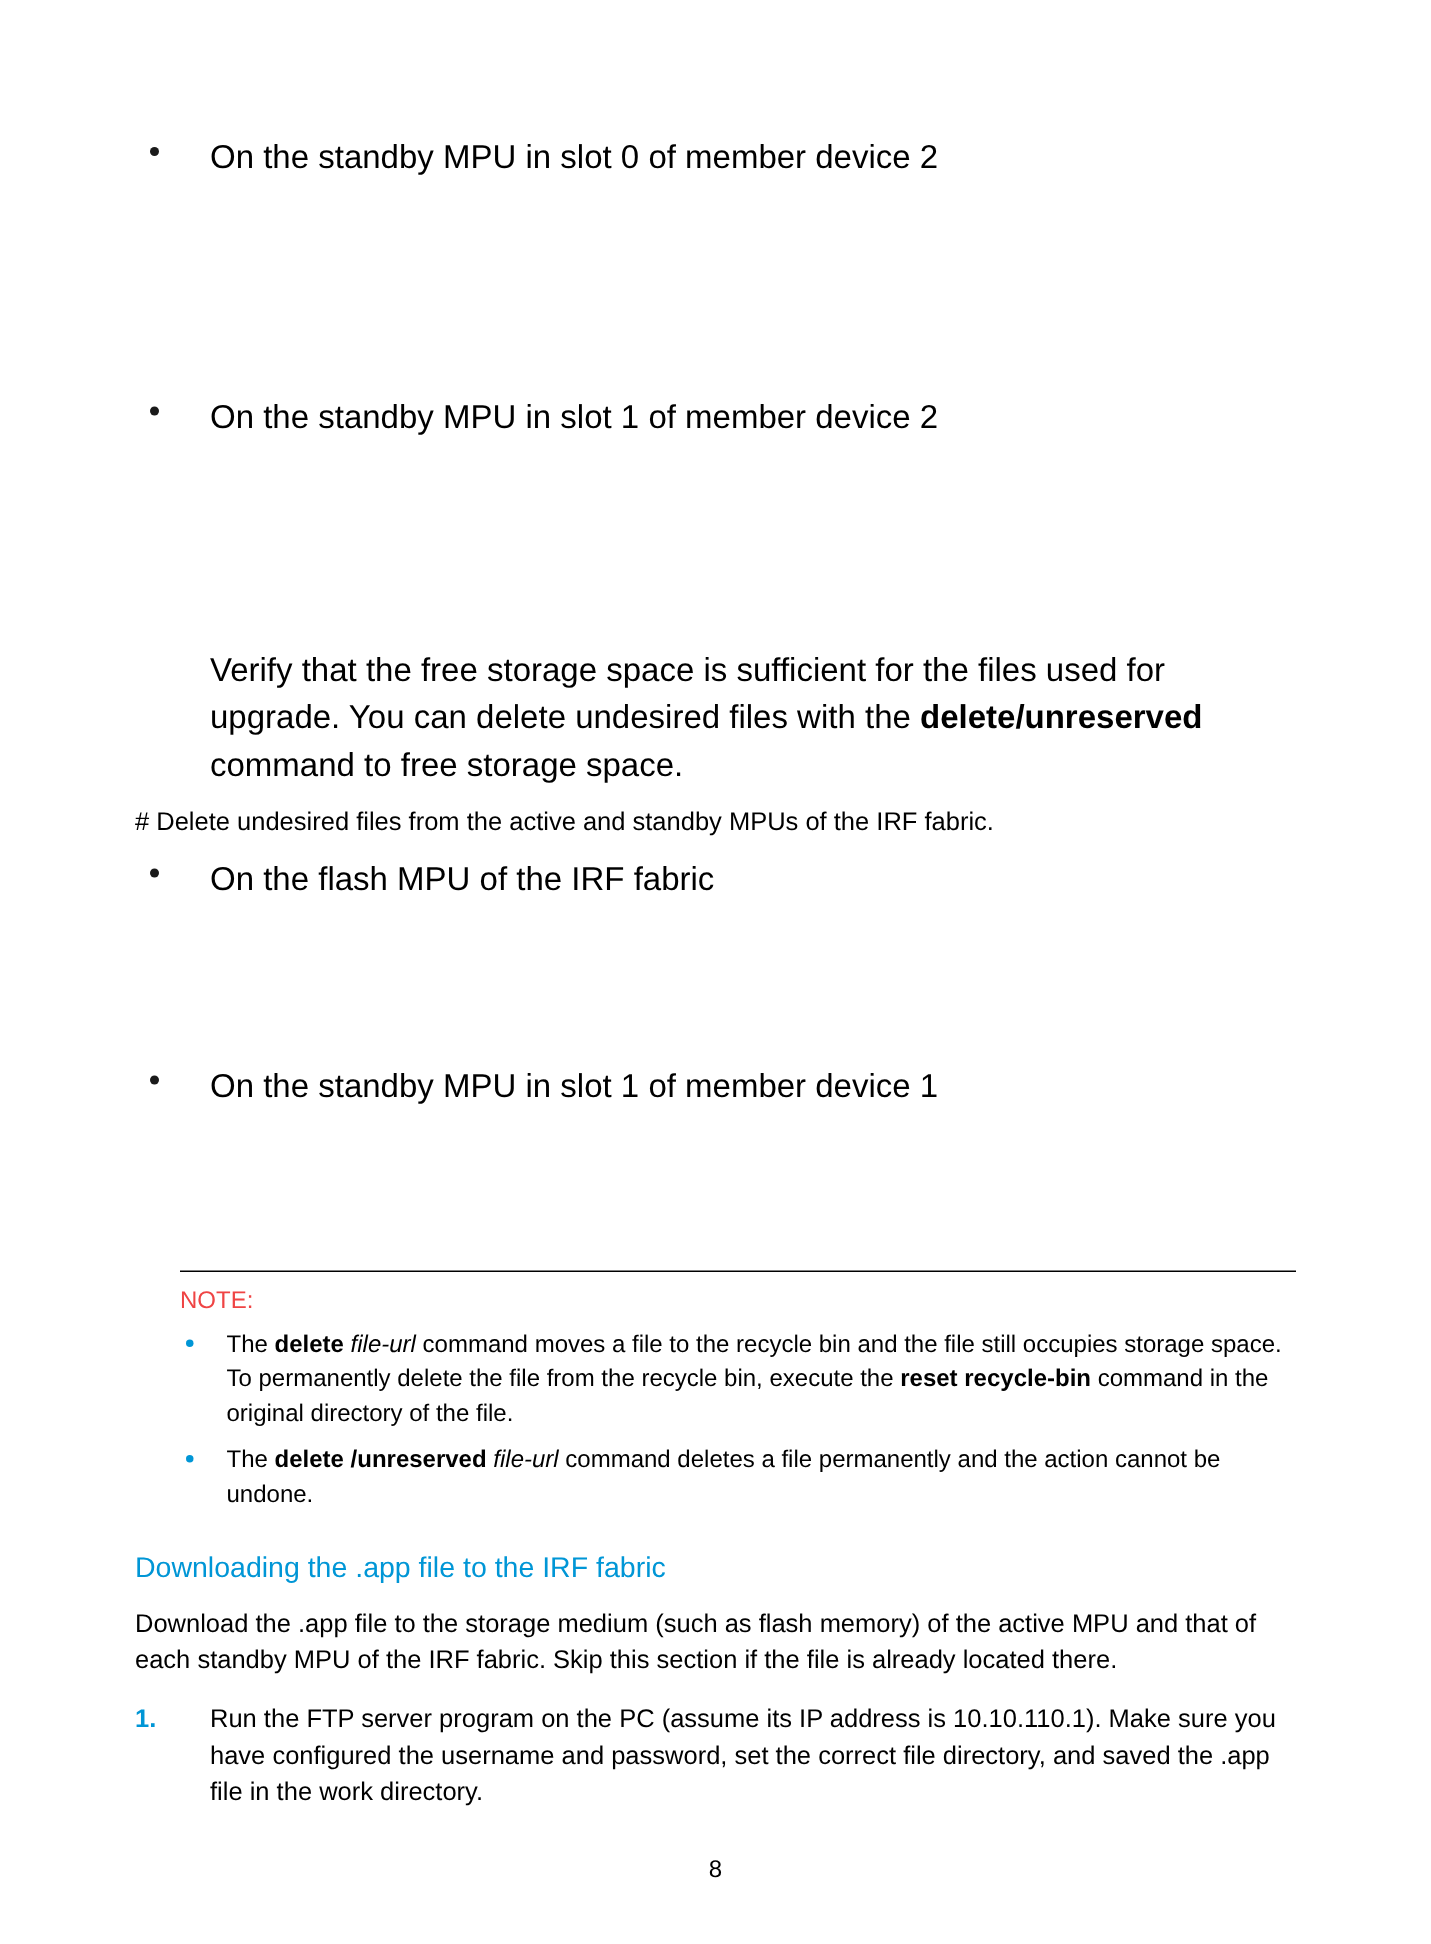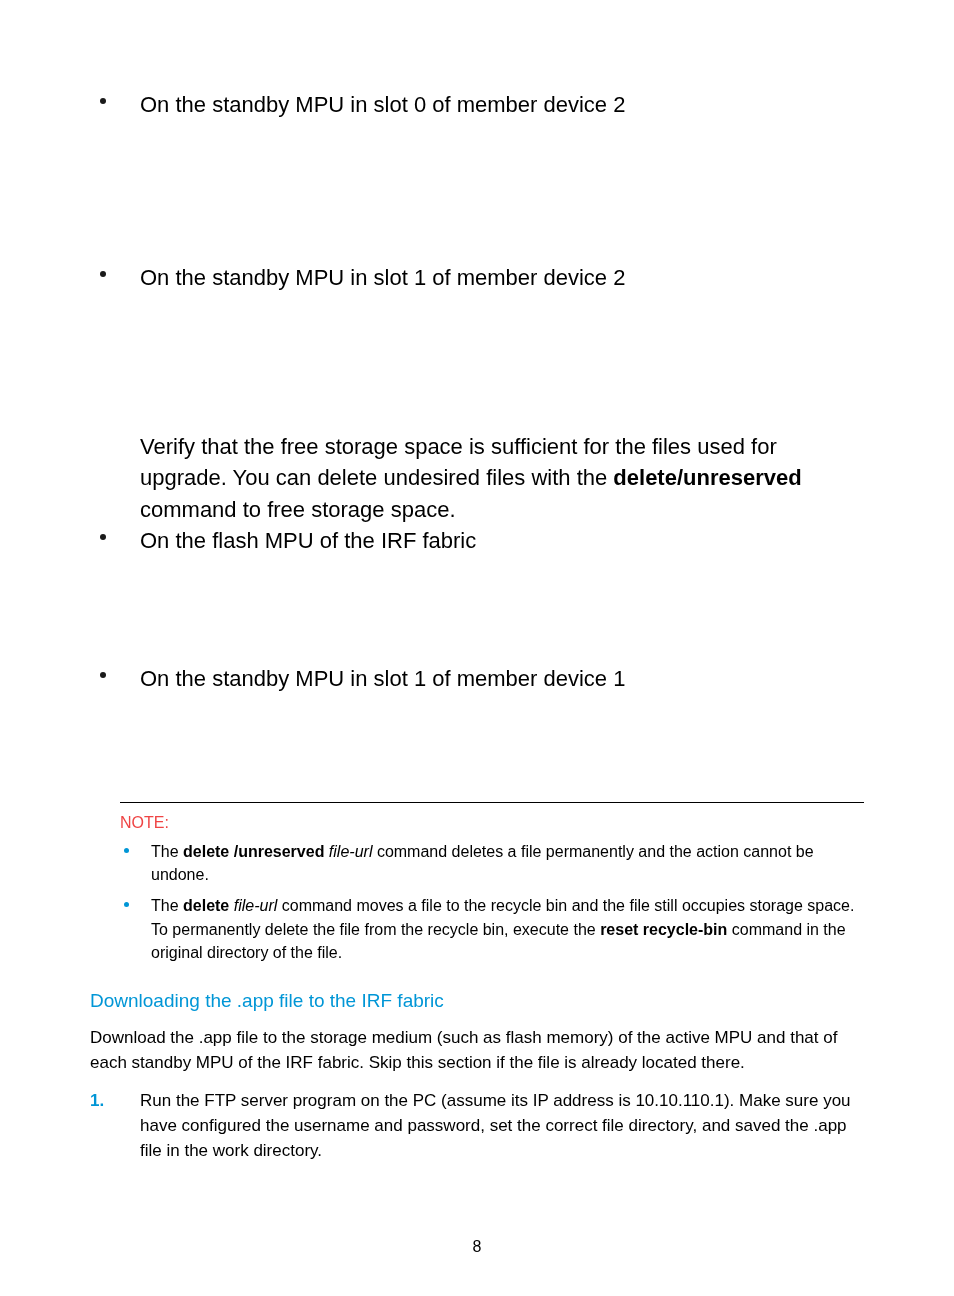--- a/index.html
+++ b/index.html
@@ -126,20 +126,21 @@
       <div class="bullet-dot"></div>
       <div class="bullet-text">On the standby MPU in slot 1 of member device 2</div>
     </div>
 
     <div style="height:125px;"></div>
 
     <div class="lvl2">
       <span>Verify that the free storage space is sufficient for the files used for upgrade. You can delete undesired files with the </span><b>delete/unreserved</b><span> command to free storage space.</span>
     </div>
 
+    <p class="body-para" style="margin-top:10px;"># Delete undesired files from the active and standby MPUs of the IRF fabric.</p>
 
     <div class="bullet-item">
       <div class="bullet-dot"></div>
       <div class="bullet-text">On the flash MPU of the IRF fabric</div>
     </div>
 
     <div class="spacer-md"></div>
 
     <div class="bullet-item">
       <div class="bullet-dot"></div>
@@ -147,28 +148,28 @@
     </div>
 
     <div style="height:85px;"></div>
 
     <div class="note-box">
       <div class="note-title">NOTE:</div>
 
       <div class="note-item">
         <div class="note-dot"></div>
         <div class="note-text">
-          <span>The </span><b>delete /unreserved</b><i> file-url</i><span> command deletes a file permanently and the action cannot be undone.</span>
+          <span>The </span><b>delete</b><i> file-url</i><span> command moves a file to the recycle bin and the file still occupies storage space. To permanently delete the file from the recycle bin, execute the </span><b>reset recycle-bin</b><span> command in the original directory of the file.</span>
         </div>
       </div>
 
       <div class="note-item">
         <div class="note-dot"></div>
         <div class="note-text">
-          <span>The </span><b>delete</b><i> file-url</i><span> command moves a file to the recycle bin and the file still occupies storage space. To permanently delete the file from the recycle bin, execute the </span><b>reset recycle-bin</b><span> command in the original directory of the file.</span>
+          <span>The </span><b>delete /unreserved</b><i> file-url</i><span> command deletes a file permanently and the action cannot be undone.</span>
         </div>
       </div>
     </div>
 
     <div class="section-heading">Downloading the .app file to the IRF fabric</div>
 
     <p class="body-para">Download the .app file to the storage medium (such as flash memory) of the active MPU and that of each standby MPU of the IRF fabric. Skip this section if the file is already located there.</p>
 
     <div class="ol-item" style="margin-top:14px;">
       <div class="ol-num">1.</div>

